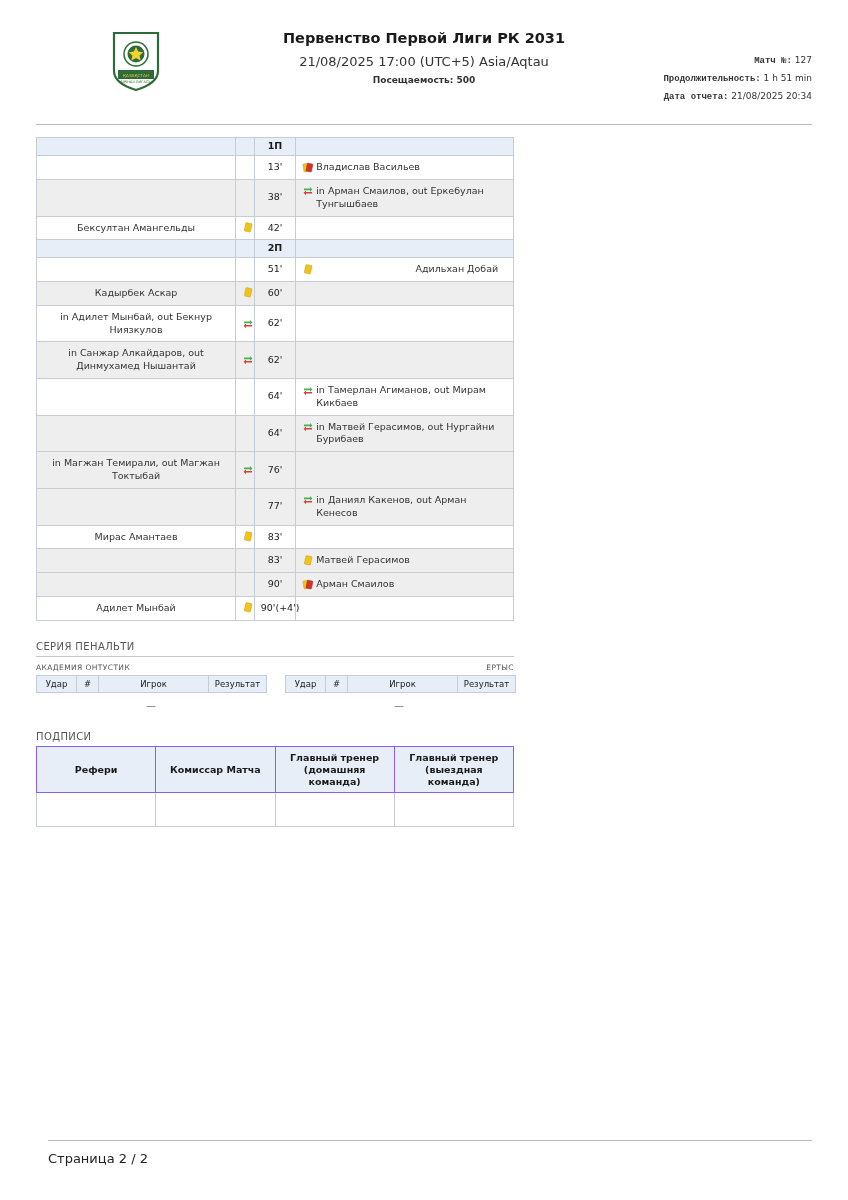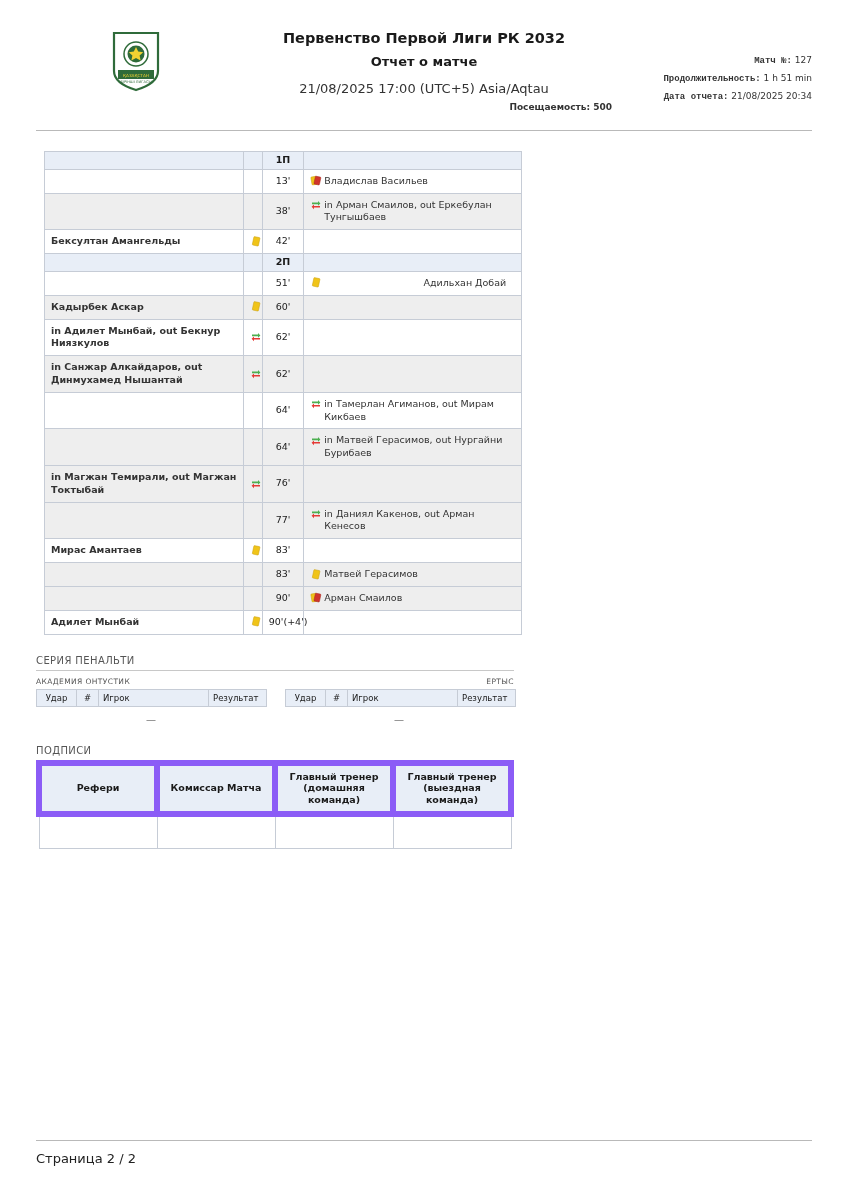--- a/index.html
+++ b/index.html
@@ -60,21 +60,20 @@
   }
   .match-datetime {
     font-size: 13px;
     color: #333;
     margin-bottom: 6px;
   }
   .attendance {
     font-size: 9px;
     color: #333;
     font-weight: bold;
-    text-align: right;
   }
   .header-right {
     width: 200px;
     text-align: right;
     font-size: 9px;
     padding-top: 26px;
     line-height: 1.9;
   }
   .header-right .lbl { font-weight: bold; font-family: Liberation Mono, monospace; }
   .header-right .val { font-weight: normal; }
@@ -85,35 +84,34 @@
     margin: 8px 36px 0 36px;
   }
 
   
   .events-wrap {
     padding: 12px 36px 0 36px;
   }
   table.events {
     border-collapse: collapse;
     width: 478px;
-    margin: 8px;
+    margin: 0;
     table-layout: fixed;
   }
   table.events td {
     border: 1px solid #c6ccd6;
     font-size: 9.5px;
     vertical-align: middle;
     padding: 5px 6px;
     line-height: 1.35;
   }
   td.home-cell {
     width: 192px;
-    text-align: left;
+    text-align: center;
     padding-right: 4px;
-    font-weight: bold;
   }
   td.home-icon, td.away-icon {
     width: 18px;
     padding: 0;
     text-align: center;
   }
   td.minute-cell {
     width: 40px;
     text-align: center;
     font-size: 9.5px;
@@ -184,21 +182,21 @@
     width: 230px;
     table-layout: fixed;
   }
   table.pen th {
     border: 1px solid #c6ccd6;
     background: #e8eef7;
     font-size: 8.5px;
     font-weight: normal;
     color: #1a1a1a;
     padding: 3px 4px;
-    text-align: left;
+    text-align: center;
   }
   table.pen th.c-shot { width: 40px; text-align: center; }
   table.pen th.c-num { width: 22px; text-align: center; }
   table.pen th.c-player { width: 110px; }
   table.pen th.c-res { width: 58px; }
   .pen-empty {
     width: 230px;
     text-align: center;
     font-size: 10px;
     color: #777;
@@ -207,39 +205,39 @@
   .pen-empty-row { width: 478px; display: flex; gap: 18px; }
 
   
   table.sign {
     border-collapse: collapse;
     width: 478px;
     table-layout: fixed;
     margin-top: 4px;
   }
   table.sign th {
-    border: 6px solid #8b5cf6;
+    border: 1px solid #8b5cf6;
     background: #e8eef7;
     font-size: 9.5px;
     font-weight: bold;
     color: #1a1a1a;
     padding: 5px 4px;
     text-align: center;
     line-height: 1.25;
     height: 30px;
   }
   table.sign td {
     border: 1px solid #c6ccd6;
     height: 34px;
   }
 
   
   .footer {
     position: absolute;
-    left: 0;
+    left: 12px;
     right: 0;
     bottom: 18px;
     padding: 16px 36px;
   }
   .hr-bottom {
     border: none;
     border-top: 1px solid #b9b9b9;
     margin: 0 0 10px 0;
   }
   .page-num {
@@ -261,22 +259,21 @@
           <circle cx="26" cy="24" r="8.5" fill="#2f6b3a"></circle>
           <path d="M26 17 l2.2 4.6 5 .6 -3.6 3.4 1 5 -4.6 -2.5 -4.6 2.5 1 -5 -3.6 -3.4 5 -.6 Z" fill="#f2d231"></path>
           <rect x="8" y="40" width="36" height="9" fill="#2f6b3a"></rect>
           <text x="26" y="46.6" font-size="4.2" fill="#f2d231" text-anchor="middle" font-family="DejaVu Sans, sans-serif">ҚАЗАҚСТАН</text>
           <text x="26" y="52.6" font-size="3.6" fill="#2f6b3a" text-anchor="middle" font-family="DejaVu Sans, sans-serif">БІРІНШІ ЛИГАСЫ</text>
         </svg>
       </div>
     </div>
 
     <div class="header-center">
-      <div class="comp-title">Первенство Первой Лиги РК 2032</div>
-      <div class="report-title">Отчет о матче</div>
+      <div class="comp-title">Первенство Первой Лиги РК 2031</div>
       <div class="match-datetime">21/08/2025 17:00 (UTC+5) Asia/Aqtau</div>
       <div class="attendance">
         <span>Посещаемость:</span>
         <span>500</span>
       </div>
     </div>
 
     <div class="header-right">
       <div>
         <span class="lbl">Матч №:</span>

